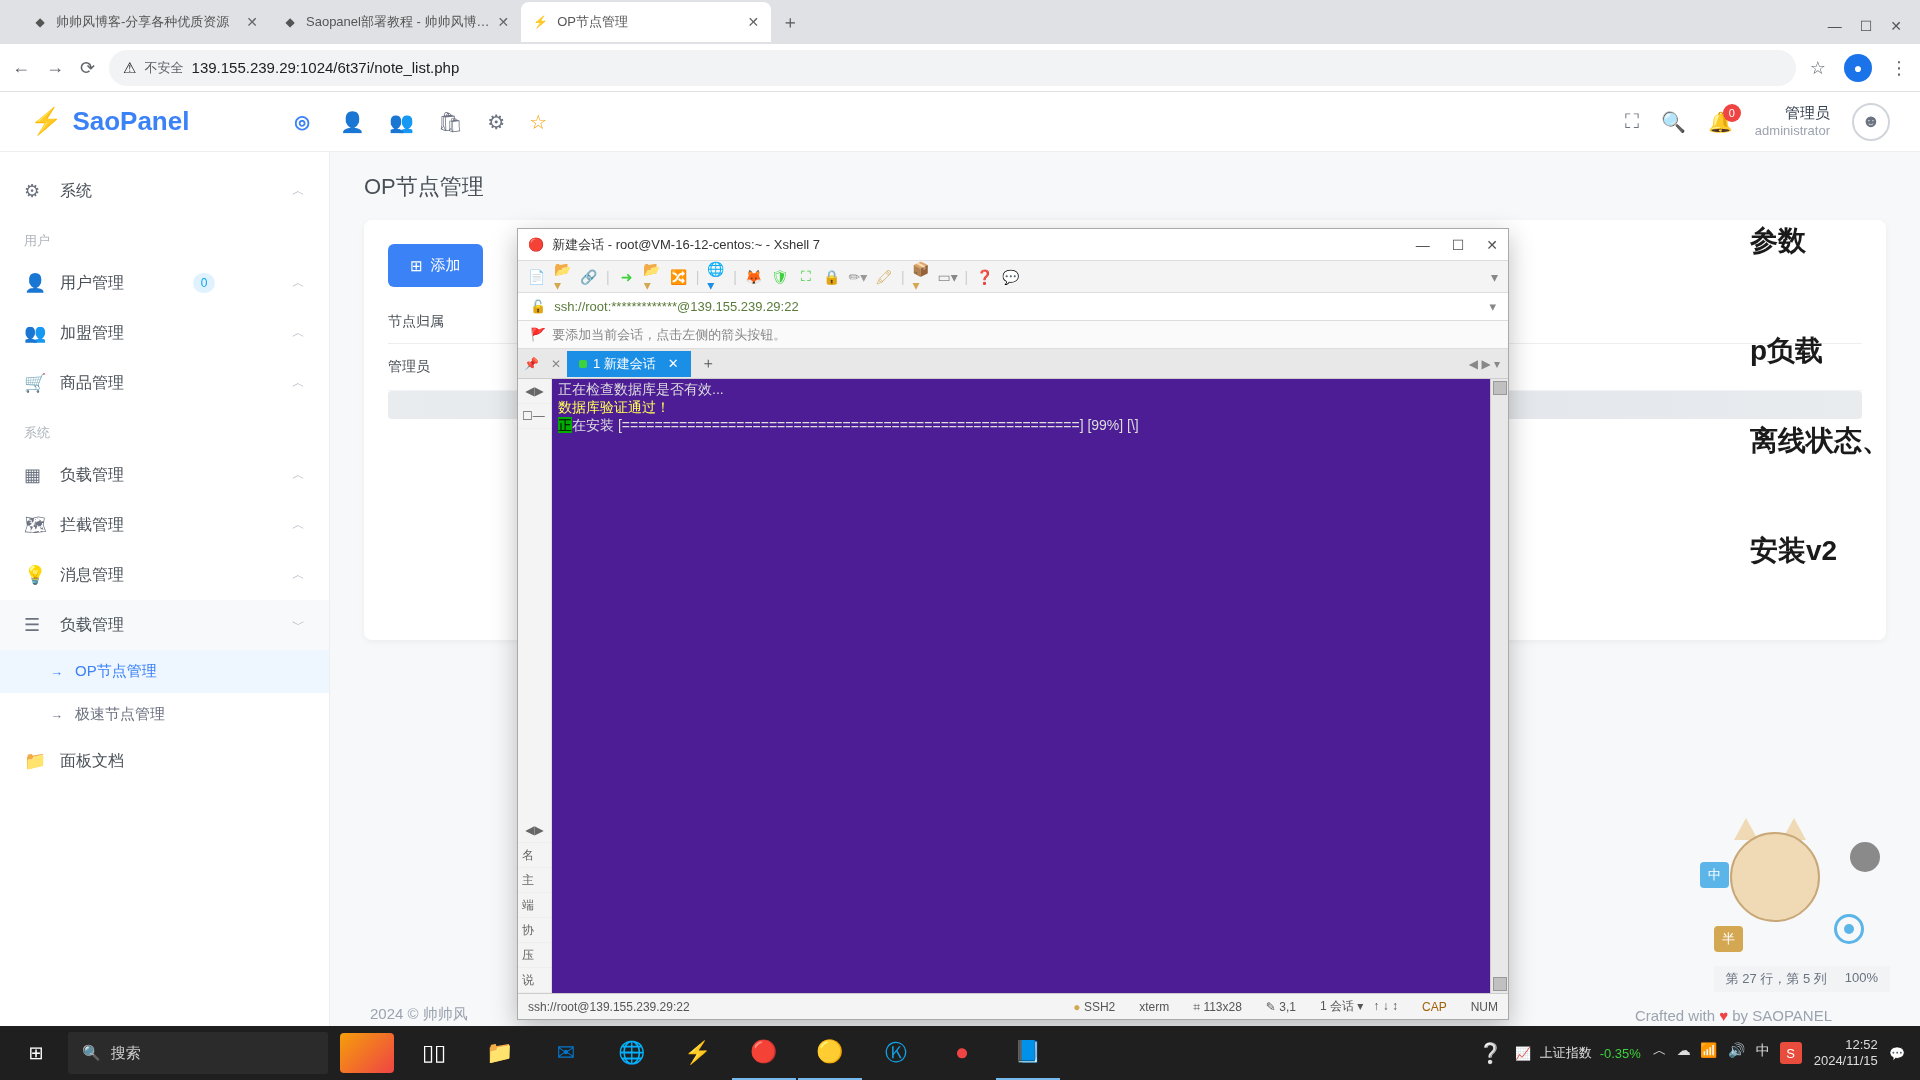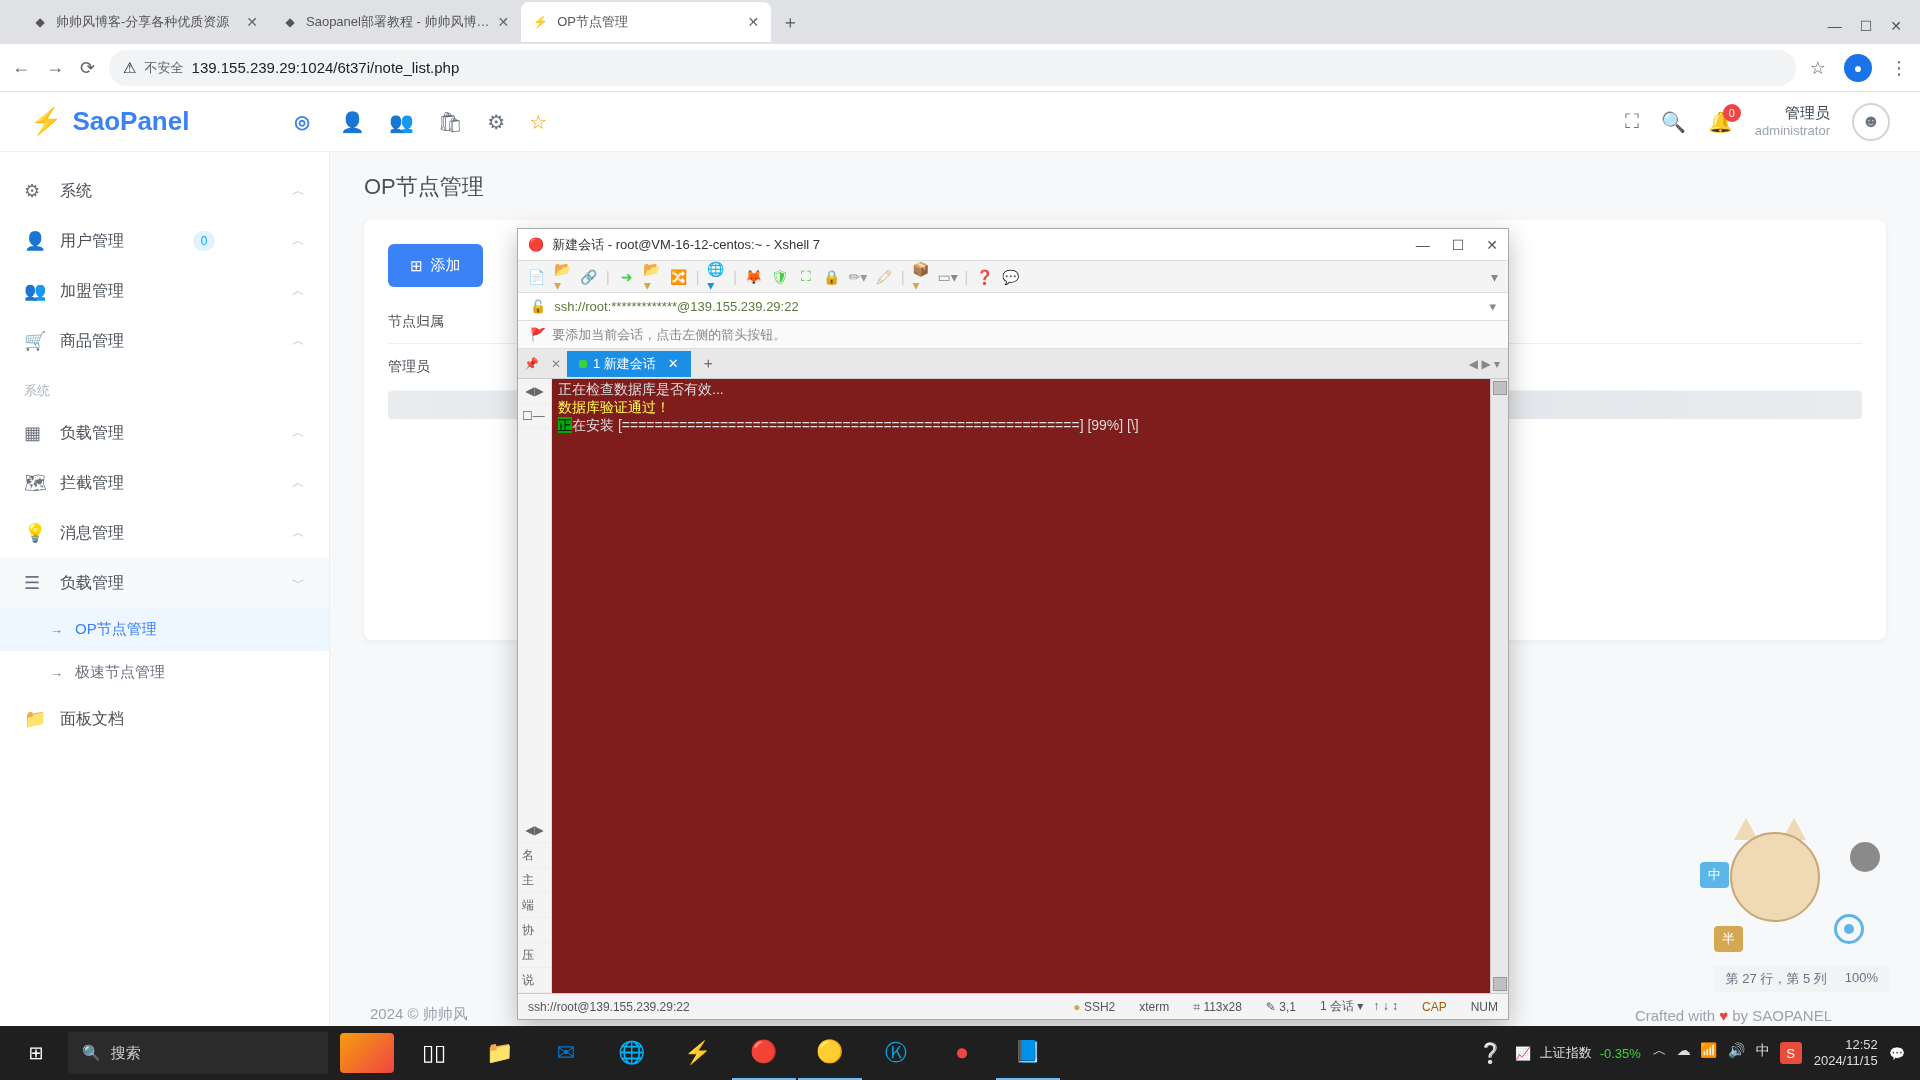--- a/index.html
+++ b/index.html
@@ -76,21 +76,21 @@
 .xs-hint { height: 28px; display: flex; align-items: center; padding: 0 12px; font-size: 13px; color: #888; background: #fafafa; border-bottom: 1px solid #ddd; gap: 6px;}
 .xs-hint .flag { color: #e74c3c; }
 .xs-tabs-row { height: 30px; display: flex; align-items: center; background: #e8e8e8; border-bottom: 1px solid #ccc; }
 .xs-tabs-row .pin { padding: 0 6px; font-size: 12px; color: #888; }
 .xs-tab { background: #1b8fe6; color: #fff; font-size: 13px; padding: 4px 12px; display: flex; align-items: center; gap: 6px; height: 26px; }
 .xs-tab .dot { width: 8px; height: 8px; background: #3dd13d; border-radius: 2px; }
 .xs-plus { padding: 0 10px; color: #555; font-size: 15px; }
 .xs-body { flex: 1; display: flex; position: relative; }
 .xs-left-pane { width: 34px; background: #f4f4f4; border-right: 1px solid #ddd; display:flex; flex-direction:column;}
 .xs-left-pane .ln { font-size:12px; color:#666; padding:2px 4px; border-bottom:1px solid #eee; height:25px; display:flex; align-items:center;}
-.xs-term { flex: 1; background: #7f1d1d; color: #ddd; font-family: Consolas, monospace; font-size: 14px; padding: 2px 6px; white-space: pre; overflow: hidden; position:relative;}
+.xs-term { flex: 1; background: #4c1d95; color: #ddd; font-family: Consolas, monospace; font-size: 14px; padding: 2px 6px; white-space: pre; overflow: hidden; position:relative;}
 .xs-term .yellow{color:#ffff55}
 .xs-term .green{background:#00aa00;color:#000;}
 .xs-scroll { width: 18px; background: #e8e8e8; border-left: 1px solid #ccc; position:relative;}
 .xs-scroll .thumb-top{ width:14px; height:14px; background:#c0c0c0; margin:2px auto; border:1px solid #999;}
 .xs-scroll .thumb-bot{ position:absolute; bottom:2px; left:2px; width:14px; height:14px; background:#c0c0c0; border:1px solid #999;}
 .xs-status { height: 26px; border-top: 1px solid #ccc; background: #f4f4f4; display: flex; align-items: center; padding: 0 10px; font-size: 12px; color: #555; gap: 24px;}
 .xs-status .grow{flex:1}
 
 
 .mascot { position: absolute; right: 40px; bottom: 88px; width: 180px; height: 120px; z-index: 60;}
@@ -190,20 +190,21 @@
     </div>
   </div>
 
   <div class="sidebar">
     <div style="height:14px"></div>
     <div class="side-item">
       <span class="icon">⚙</span>
       <span>系统</span>
       <span class="chev">︿</span>
     </div>
+    <div class="side-section-title">用户</div>
     <div class="side-item">
       <span class="icon">👤</span>
       <span>用户管理</span>
       <span class="count-badge">0</span>
       <span class="chev">︿</span>
     </div>
     <div class="side-item">
       <span class="icon">👥</span>
       <span>加盟管理</span>
       <span class="chev">︿</span>
@@ -257,20 +258,26 @@
       </button>
       <div class="tbl-head">
         <span>节点归属</span>
       </div>
       <div class="tbl-row">
         <span>管理员</span>
       </div>
       <div class="tbl-row loading"></div>
     </div>
 
+    <div class="right-panel-frag">
+      <div class="frag-line">参数</div>
+      <div class="frag-line" style="margin-top:60px">p负载</div>
+      <div class="frag-line" style="margin-top:-20px">离线状态、</div>
+      <div class="frag-line" style="margin-top:50px">安装v2</div>
+    </div>
   </div>
 
   <div class="pos-bar">
     <span>第 27 行，第 5 列</span>
     <span>100%</span>
   </div>
 
   <div class="footer-text">2024 © 帅帅风</div>
   <div class="footer-crafted">
     <span>Crafted with</span>

